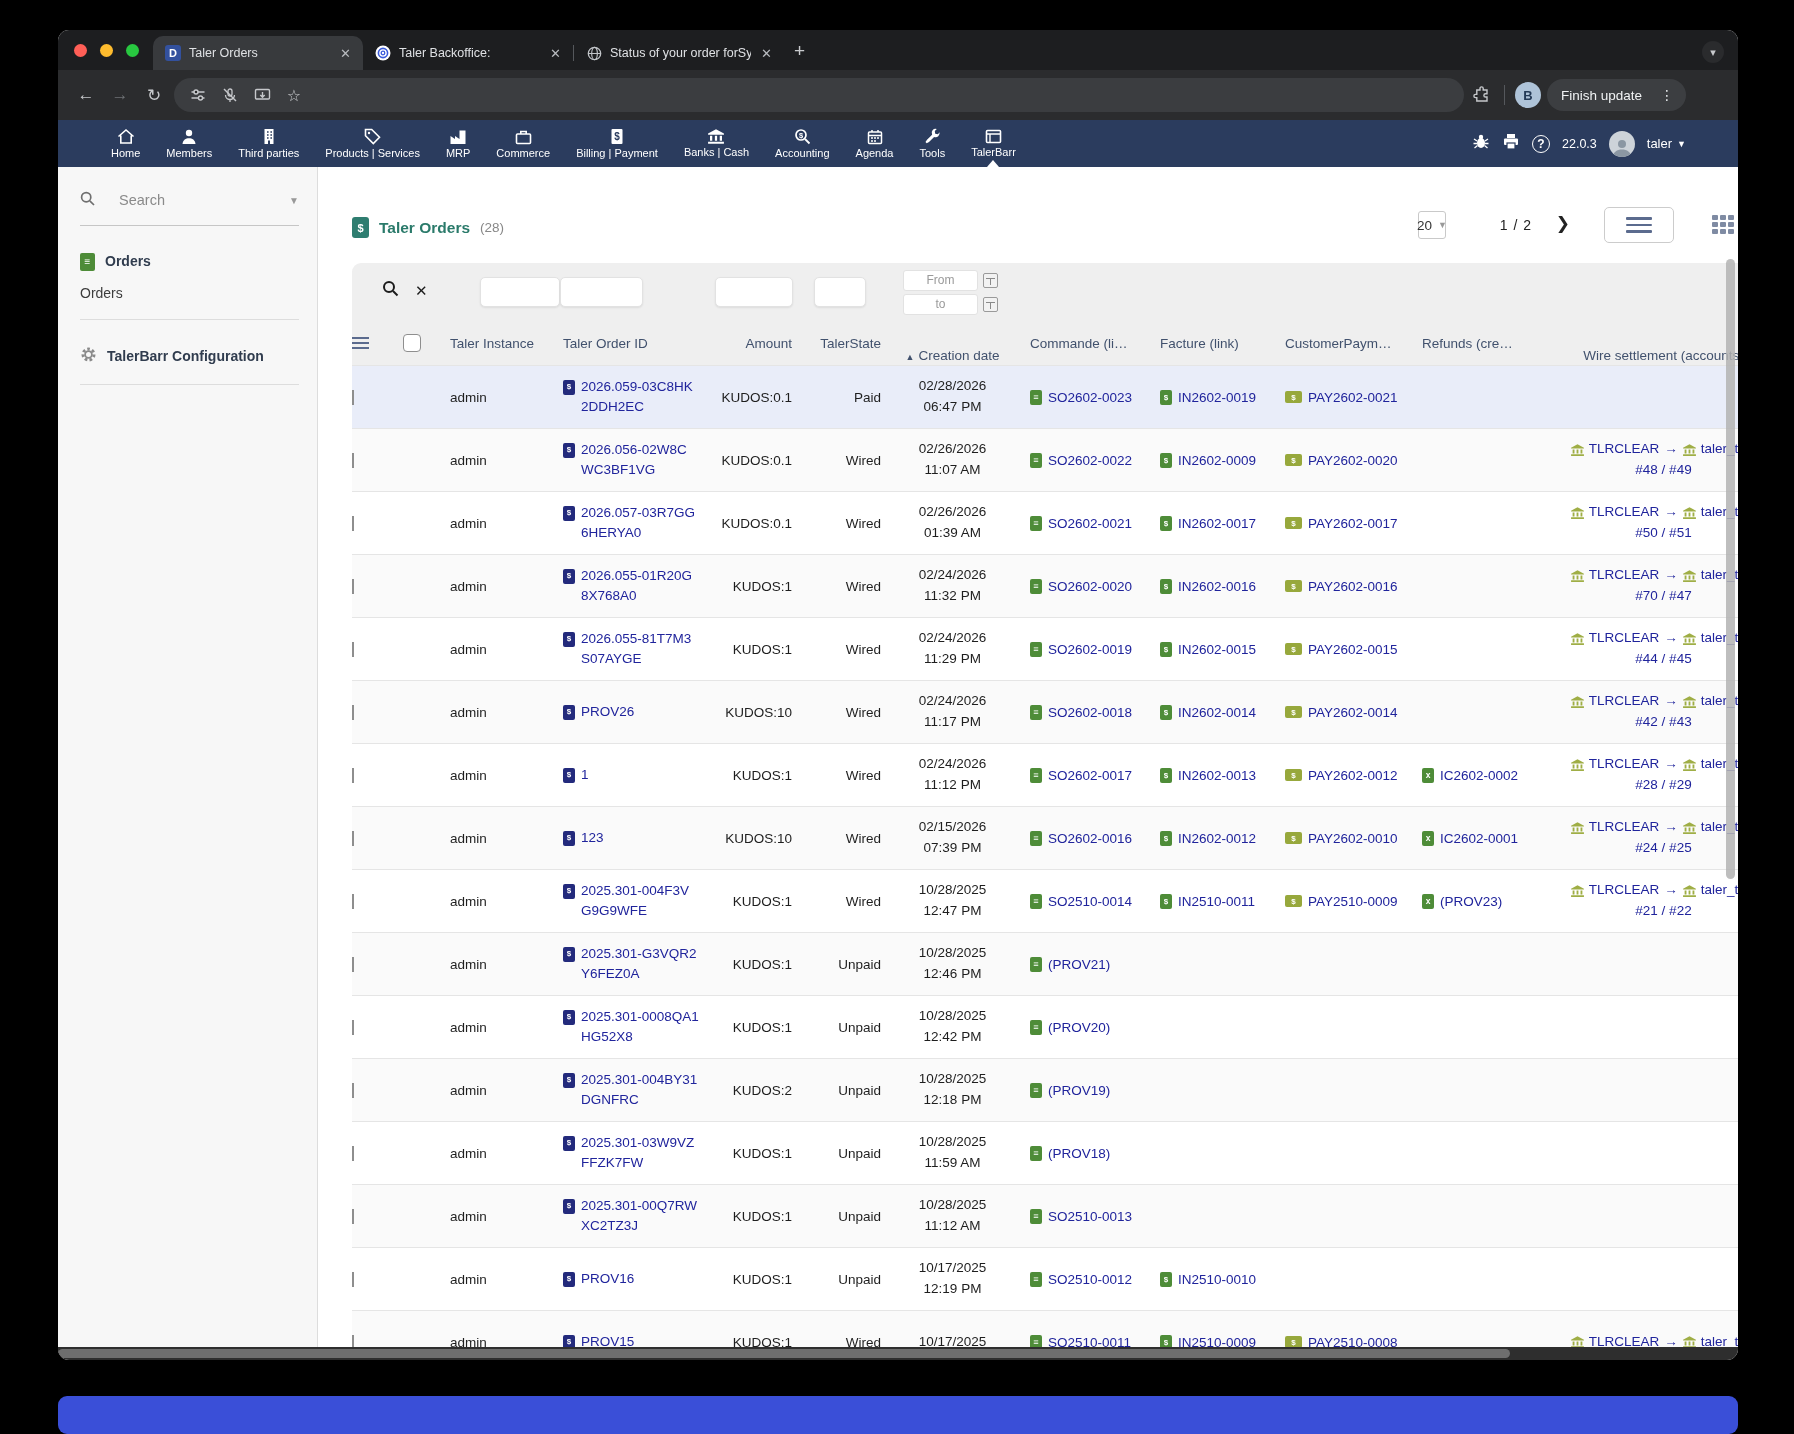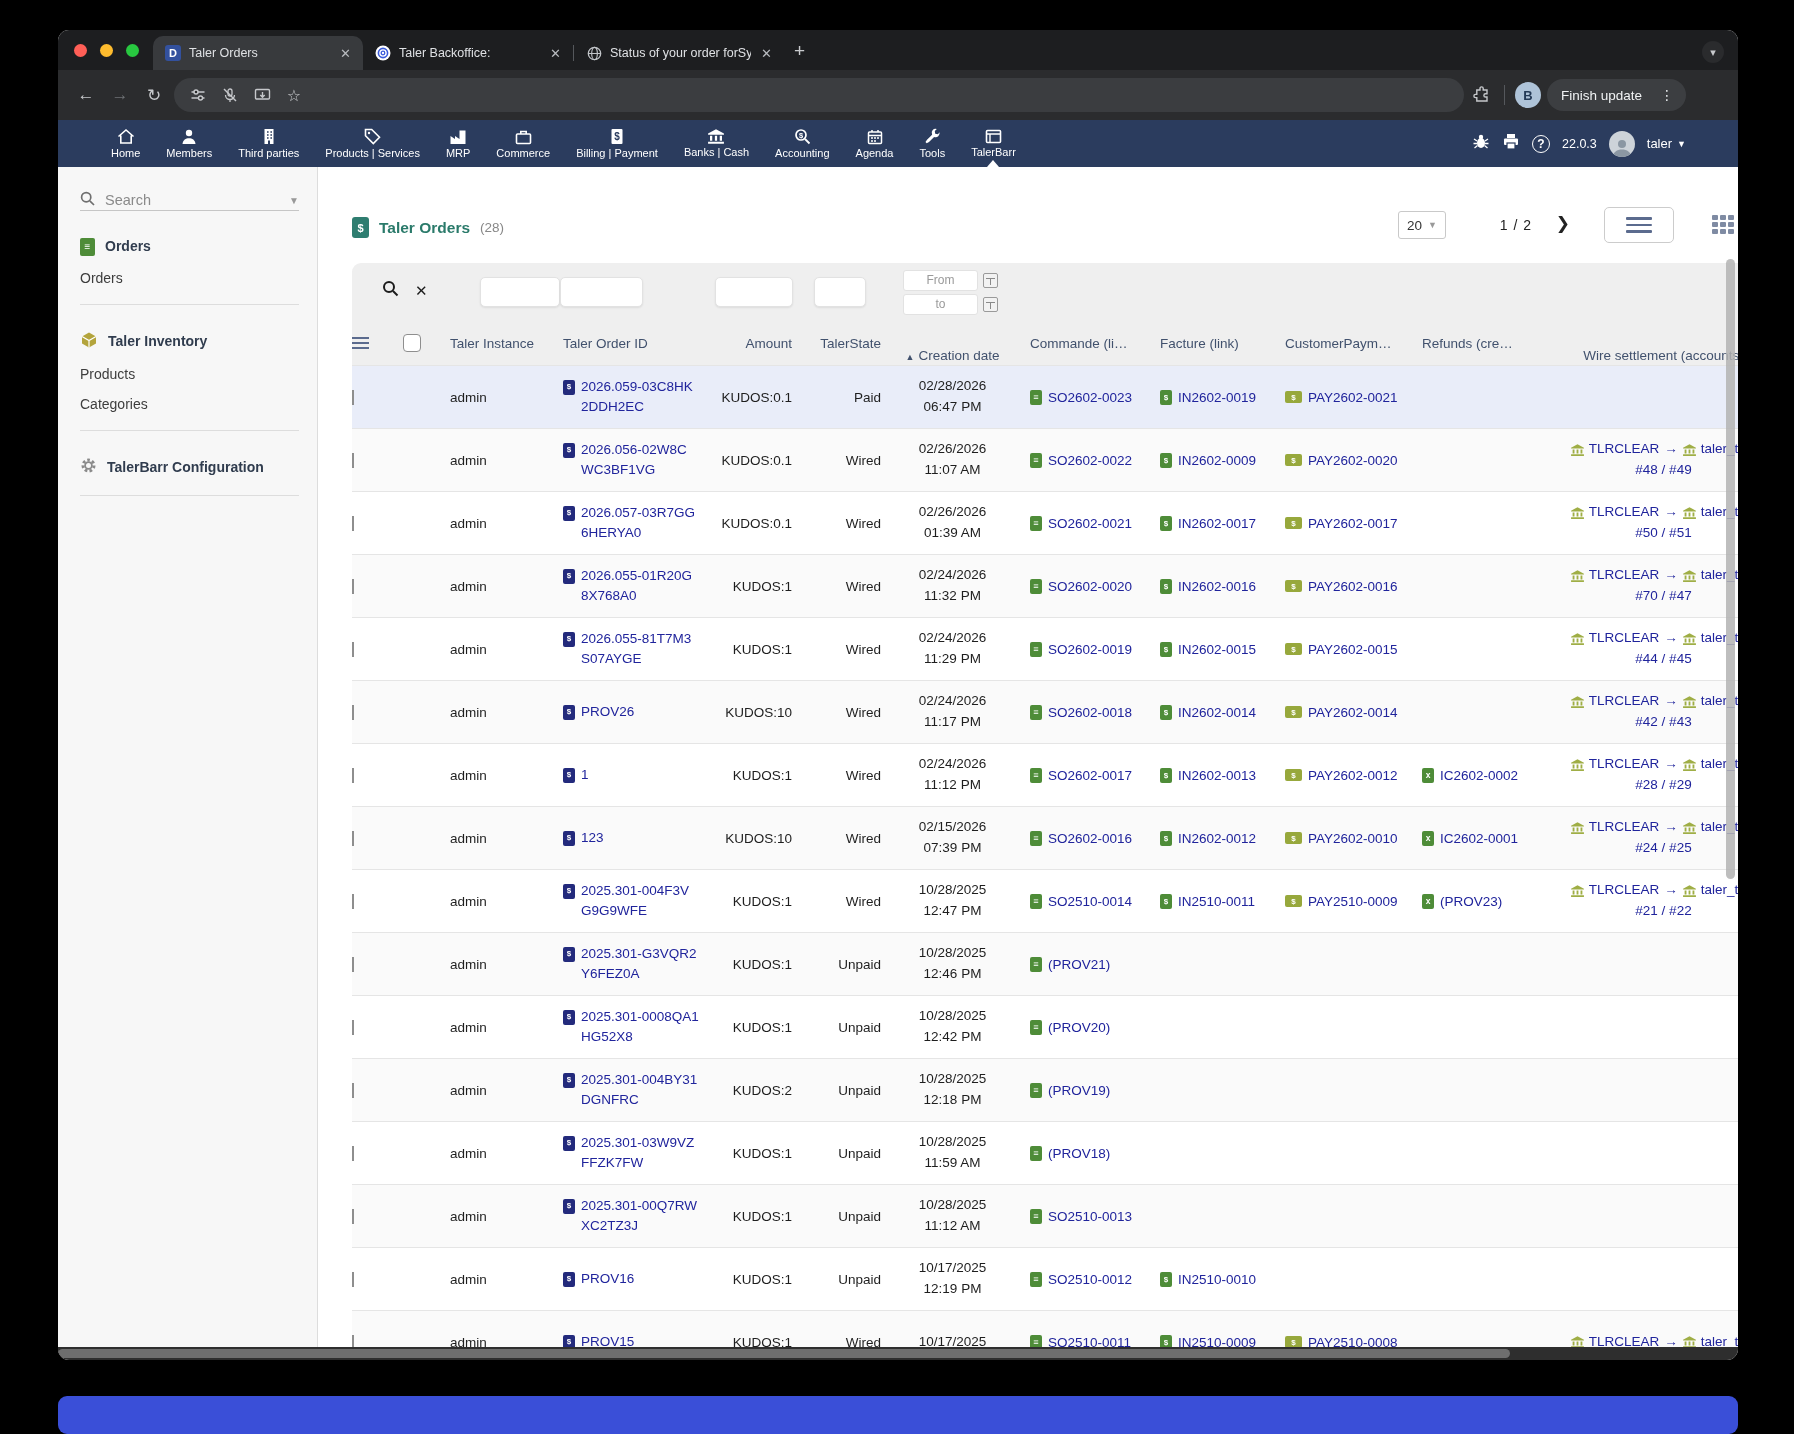--- a/index.html
+++ b/index.html
@@ -54,35 +54,35 @@
   .notch { position:absolute; bottom:0; left:50%; margin-left:-6px; width:0; height:0;
     border-left:6px solid transparent; border-right:6px solid transparent; border-bottom:7px solid #fff; }
   .mright { position:absolute; right:52px; top:0; height:47px; display:flex; align-items:center; gap:12px; color:#fff; }
   .mver { font-size:12.5px; }
   .mavatar { width:26px; height:26px; border-radius:50%; background:#cdd3d9; overflow:hidden; display:flex; align-items:flex-end; justify-content:center; }
   .muser { font-size:13px; display:flex; align-items:center; gap:5px; }
 
   
   .app { flex:1; display:flex; background:#fff; position:relative; overflow:hidden; }
   .sidebar { width:260px; background:#f7f7f7; border-right:1px solid #ddd; padding:24px 18px 0 22px; flex:none; }
-  .search { display:flex; align-items:center; gap:10px; border-bottom:1px solid #c6c6c6; padding-bottom:1px; color:#8a8a8a; font-size:14.5px; }
+  .search { display:flex; align-items:center; gap:24px; border-bottom:1px solid #c6c6c6; padding-bottom:16px; color:#8a8a8a; font-size:14.5px; }
   .search .caret { margin-left:auto; font-size:10px; color:#999; }
   .sect { margin-top:26px; }
   .sect-h { display:flex; align-items:center; gap:10px; font-size:14px; font-weight:bold; color:#303c4e; }
   .sect-link { font-size:14px; color:#3d3d3d; margin-top:14px; }
   .sdiv { height:1px; background:#ddd; margin-top:18px; }
 
   .main { flex:1; position:relative; overflow:hidden; }
   .titlerow { position:relative; height:96px; }
   .pagetitle { position:absolute; left:34px; top:50px; display:flex; align-items:center; gap:10px; }
   .pagetitle .t { color:#2a7a6a; font-size:15.5px; font-weight:bold; }
   .pagetitle .c { color:#888; font-size:13.5px; }
   .chip { display:inline-flex; align-items:center; justify-content:center; color:#fff; font-weight:bold; border-radius:2px; flex:none; }
   .chip.title-doc { width:17px; height:21px; background:#2e7d70; font-size:11px; border-radius:3px; }
-  .pgsize { position:absolute; right:292px; top:44px; width:48px; height:28px; background:#fff; border:1px solid #c9c9c9;
+  .pgsize { position:absolute; right:292px; top:44px; width:28px; height:28px; background:#fff; border:1px solid #c9c9c9;
     border-radius:3px; font-size:13.5px; color:#333; display:flex; align-items:center; justify-content:center; gap:6px; }
   .pgsize .caret { font-size:9px; color:#999; }
   .pgnum { position:absolute; right:206px; top:50px; font-size:14px; color:#222; letter-spacing:1px; }
   .pgnext { position:absolute; right:168px; top:46px; font-size:17px; font-weight:bold; color:#222; }
   .viewbtn { position:absolute; right:64px; top:40px; width:70px; height:36px; background:#fff; border:1px solid #ccc;
     border-radius:5px; display:flex; align-items:center; justify-content:center; }
   .hlines { width:26px; display:flex; flex-direction:column; gap:4px; }
   .hlines i { height:2.5px; background:#5b6b8e; border-radius:1px; }
   .gridico { position:absolute; right:0px; top:48px; width:26px; height:22px; display:grid;
     grid-template-columns:repeat(3,6px); grid-template-rows:repeat(3,5px); gap:2px; }
@@ -379,32 +379,20 @@
             <div class="sect">
               <div class="sect-h">
       <span><span class="chip doc-green" style="width:15px;height:18px;font-size:10px;">≡</span></span>
       <span>Orders</span>
               </div>
               <div class="sect-link">Orders</div>
               <div class="sdiv"></div>
             </div>
             <div class="sect">
               <div class="sect-h">
-      <span><svg width="18" height="18" viewBox="0 0 18 18">
-                    <path d="M9 1.5l7 4v7l-7 4-7-4v-7z" fill="#b3a43c"></path>
-                    <path d="M2 5.5l7 4 7-4M9 9.5V16.5" stroke="#fff" stroke-width="1.2" fill="none"></path>
-                  </svg></span>
-      <span>Taler Inventory</span>
-              </div>
-              <div class="sect-link">Products</div>
-              <div class="sect-link">Categories</div>
-              <div class="sdiv"></div>
-            </div>
-            <div class="sect">
-              <div class="sect-h">
       <span><svg width="17" height="17" viewBox="0 0 17 17">
                     <circle cx="8.5" cy="8.5" r="5.5" fill="none" stroke="#8a8a8a" stroke-width="3" stroke-dasharray="2.6 2.2"></circle>
                     <circle cx="8.5" cy="8.5" r="3.4" fill="none" stroke="#8a8a8a" stroke-width="1.8"></circle>
                   </svg></span>
       <span>TalerBarr Configuration</span>
               </div>
               <div class="sdiv"></div>
             </div>
           </div>
       </div>

